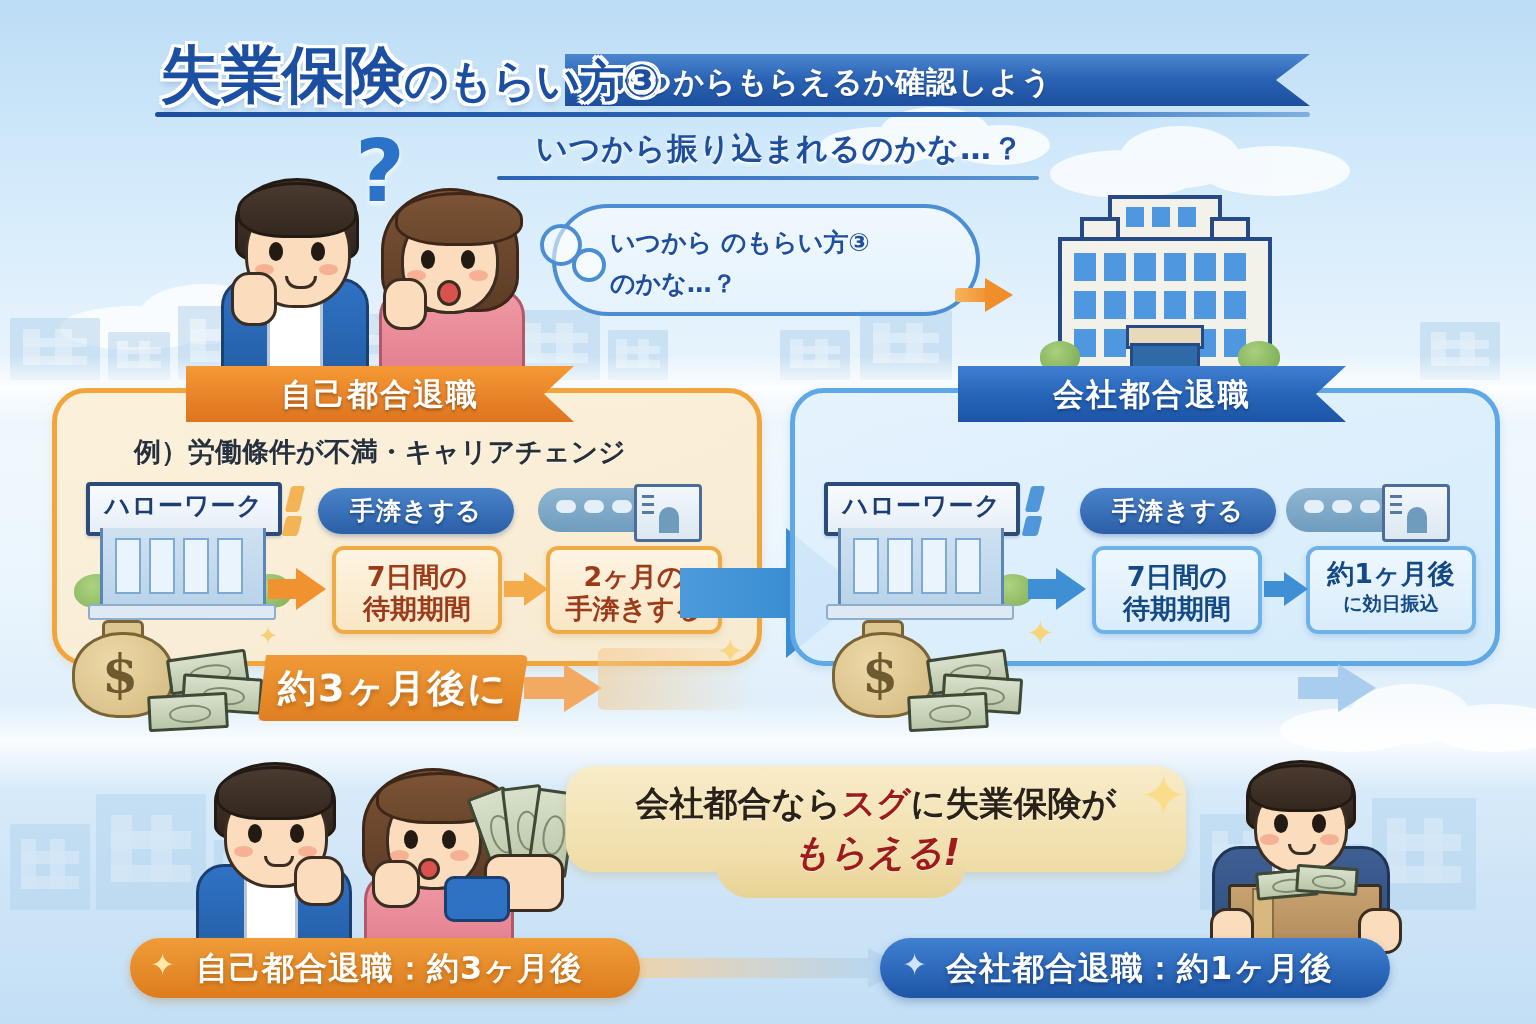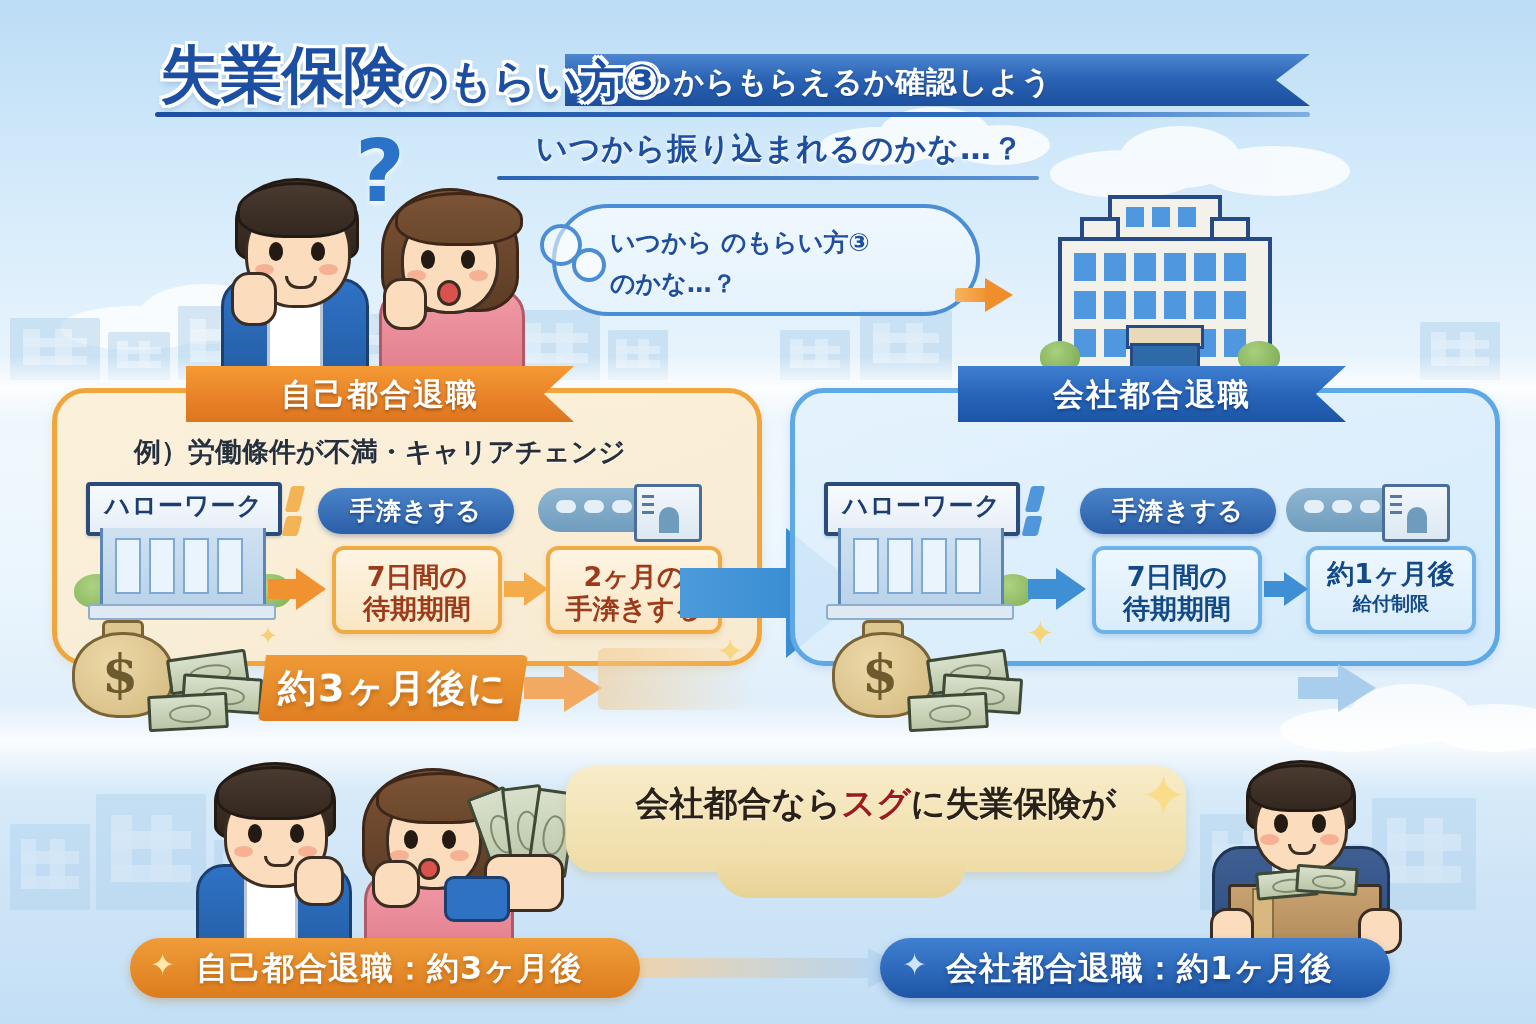--- a/index.html
+++ b/index.html
@@ -528,21 +528,21 @@
         <b style="top:24px;"></b>
     </div>
   </div>
 
   <div class="step r" style="left:1092px;top:546px;width:170px;height:88px;font-size:27px;padding-top:11px;box-sizing:border-box;">
     <div>7日間の</div>
     <div>待期期間</div>
   </div>
   <div class="step r" style="left:1306px;top:546px;width:170px;height:88px;font-size:27px;padding-top:8px;box-sizing:border-box;">
     <div>約1ヶ月後</div>
-    <div style="font-size:19px;margin-top:2px;">給付制限</div>
+    <div style="font-size:19px;margin-top:2px;">に効日振込</div>
   </div>
 
   <div style="position:absolute;left:1028px;top:568px;width:58px;height:42px;">
     <div style="position:absolute;left:0;top:11px;width:32px;height:20px;background:#3e8fd4;"></div>
     <div style="position:absolute;left:28px;top:0;width:0;height:0;border-left:30px solid #3e8fd4;border-top:21px solid transparent;border-bottom:21px solid transparent;"></div>
   </div>
   <div style="position:absolute;left:1264px;top:572px;width:44px;height:34px;">
     <div style="position:absolute;left:0;top:9px;width:22px;height:16px;background:#3e8fd4;"></div>
     <div style="position:absolute;left:20px;top:0;width:0;height:0;border-left:24px solid #3e8fd4;border-top:17px solid transparent;border-bottom:17px solid transparent;"></div>
   </div>
@@ -610,20 +610,21 @@
     <div style="position:absolute;left:62px;top:128px;width:18px;height:54px;background:#d8b87e;border:2px solid #8a6e43;"></div>
     <div class="cash" style="left:66px;top:110px;width:56px;height:22px;transform:rotate(-5deg);"></div>
     <div class="cash" style="left:106px;top:106px;width:56px;height:22px;transform:rotate(4deg);"></div>
     <div style="position:absolute;left:20px;top:148px;width:38px;height:40px;background:#fbdcbd;border:3px solid #3b2d22;border-radius:16px;"></div>
     <div style="position:absolute;left:168px;top:148px;width:38px;height:40px;background:#fbdcbd;border:3px solid #3b2d22;border-radius:16px;"></div>
   </div>
 
   <div class="callout"></div>
   <div class="callout-txt">
     <div><span>会社都合なら</span><em>スグ</em><span>に失業保険が</span></div>
+    <div class="big">もらえる!</div>
   </div>
   <div class="sparkle" style="left:1140px;top:768px;color:#f9dd8a;font-size:56px;font-weight:900;line-height:56px;">✦</div>
 
   <div style="position:absolute;left:624px;top:948px;width:300px;height:40px;">
     <div style="position:absolute;left:0;top:10px;width:250px;height:20px;background:linear-gradient(90deg,#efd3ab,#b9d6ef);"></div>
     <div style="position:absolute;left:244px;top:0;width:0;height:0;border-left:40px solid #b9d6ef;border-top:20px solid transparent;border-bottom:20px solid transparent;"></div>
   </div>
   <div class="sum l">自己都合退職：約3ヶ月後</div>
   <div class="sparkle" style="left:150px;top:950px;color:#ffe9a8;font-size:30px;font-weight:900;line-height:30px;">✦</div>
   <div class="sum r">会社都合退職：約1ヶ月後</div>

